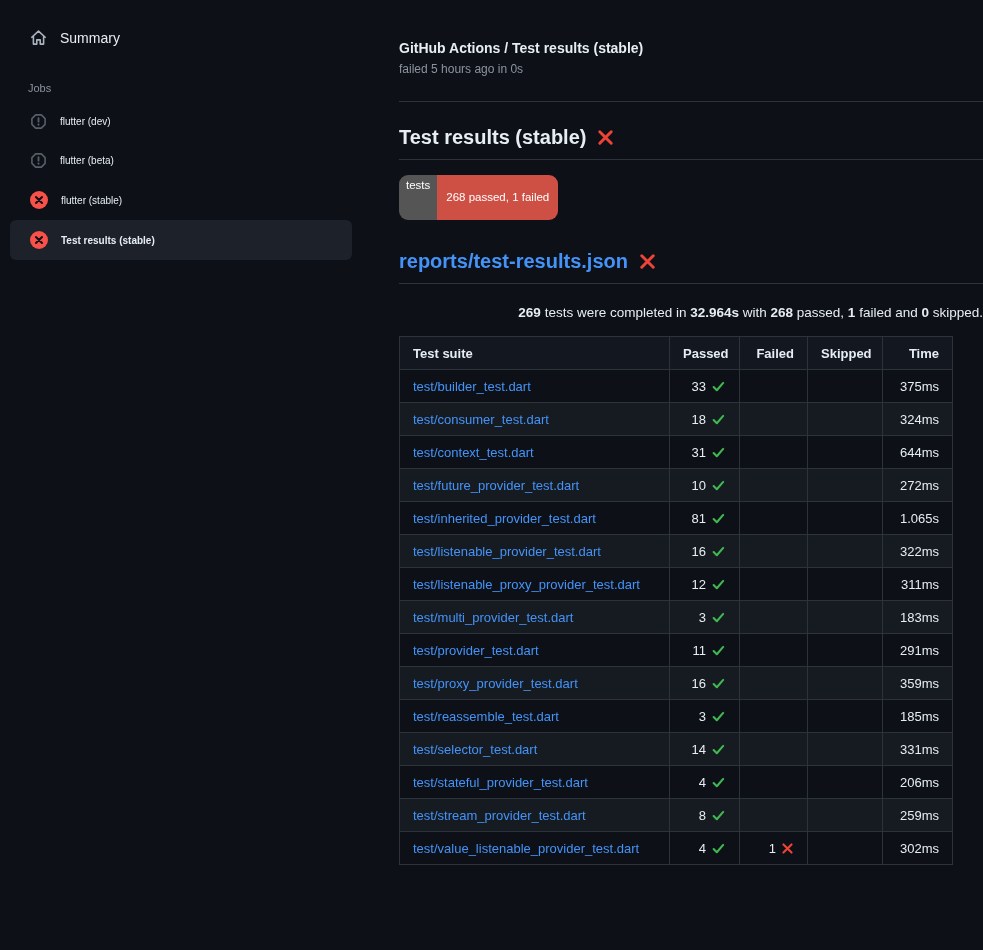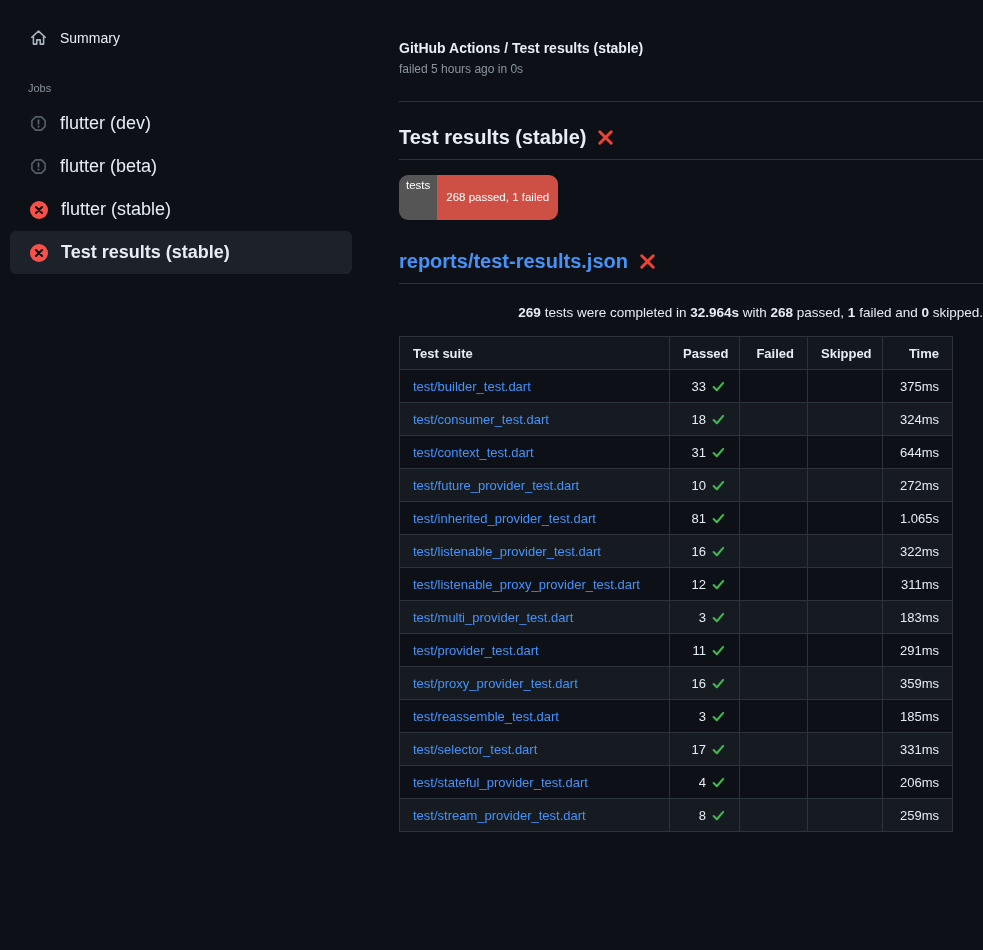--- a/index.html
+++ b/index.html
@@ -25,21 +25,21 @@
   .build-no{color:var(--text-muted);font-weight:400;font-size:17.5px;margin-left:7px;}
 
   .body-row{display:flex;flex:1;align-items:stretch;}
 
   
   aside{width:399px;flex:none;padding:20px 47px 0 10px;}
   .summary-item{display:flex;align-items:center;gap:13px;padding:9px 10px 9px 20px;
     font-size:14px;border-radius:6px;cursor:pointer;}
   .jobs-label{color:var(--text-muted);font-size:11px;margin:27px 0 8px 18px;}
   .job-item{display:flex;align-items:center;gap:13px;padding:11px 10px 11px 20px;
-    border-radius:6px;font-size:18px;cursor:pointer;}
+    border-radius:6px;font-size:10px;cursor:pointer;}
   .job-item.selected{background:var(--sidebar-selected);font-weight:700;}
   .job-icon,.nav-icon{display:flex;flex:none;}
 
   
   main{flex:1;padding-top:39px;}
   .breadcrumb{font-weight:700;font-size:14px;line-height:18px;}
   .run-meta{color:var(--text-muted);font-size:12px;margin-top:5px;}
   .divider{border:none;border-top:1px solid var(--border);margin:25px 0 0 0;}
   h2.md-h{font-size:20px;font-weight:700;margin:24px 0 0;padding-bottom:10px;
     border-bottom:1px solid var(--border);display:flex;align-items:center;gap:11px;}
@@ -305,21 +305,21 @@
                     <path d="M2.8 8.6 L6.2 12 L13 4.2" fill="none" stroke="var(--success-green)" stroke-width="2.2" stroke-linecap="round" stroke-linejoin="round"></path>
                   </svg>
                 </span></td>
               <td class="ar"></td>
               <td class="ar"></td>
               <td class="ar">185ms</td>
             </tr>
             <tr>
               <td class="al"><a class="suite-link">test/selector_test.dart</a></td>
               <td class="ar"><span class="cell-flex">
-                  <span>17</span>
+                  <span>14</span>
                   <svg width="15" height="15" viewBox="0 0 16 16">
                     <path d="M2.8 8.6 L6.2 12 L13 4.2" fill="none" stroke="var(--success-green)" stroke-width="2.2" stroke-linecap="round" stroke-linejoin="round"></path>
                   </svg>
                 </span></td>
               <td class="ar"></td>
               <td class="ar"></td>
               <td class="ar">331ms</td>
             </tr>
             <tr>
               <td class="al"><a class="suite-link">test/stateful_provider_test.dart</a></td>
@@ -337,19 +337,36 @@
               <td class="al"><a class="suite-link">test/stream_provider_test.dart</a></td>
               <td class="ar"><span class="cell-flex">
                   <span>8</span>
                   <svg width="15" height="15" viewBox="0 0 16 16">
                     <path d="M2.8 8.6 L6.2 12 L13 4.2" fill="none" stroke="var(--success-green)" stroke-width="2.2" stroke-linecap="round" stroke-linejoin="round"></path>
                   </svg>
                 </span></td>
               <td class="ar"></td>
               <td class="ar"></td>
               <td class="ar">259ms</td>
+            </tr>
+            <tr>
+              <td class="al"><a class="suite-link">test/value_listenable_provider_test.dart</a></td>
+              <td class="ar"><span class="cell-flex">
+                  <span>4</span>
+                  <svg width="15" height="15" viewBox="0 0 16 16">
+                    <path d="M2.8 8.6 L6.2 12 L13 4.2" fill="none" stroke="var(--success-green)" stroke-width="2.2" stroke-linecap="round" stroke-linejoin="round"></path>
+                  </svg>
+                </span></td>
+              <td class="ar"><span class="cell-flex">
+                  <span>1</span>
+                  <svg width="13" height="13" viewBox="0 0 16 16">
+                    <path d="M3 3 L13 13 M13 3 L3 13" stroke="var(--cross-red)" stroke-width="2.6" stroke-linecap="round"></path>
+                  </svg>
+                </span></td>
+              <td class="ar"></td>
+              <td class="ar">302ms</td>
             </tr>
           </tbody>
       </table>
     </main>
 
   </div>
 </div>
 
 </body></html>

